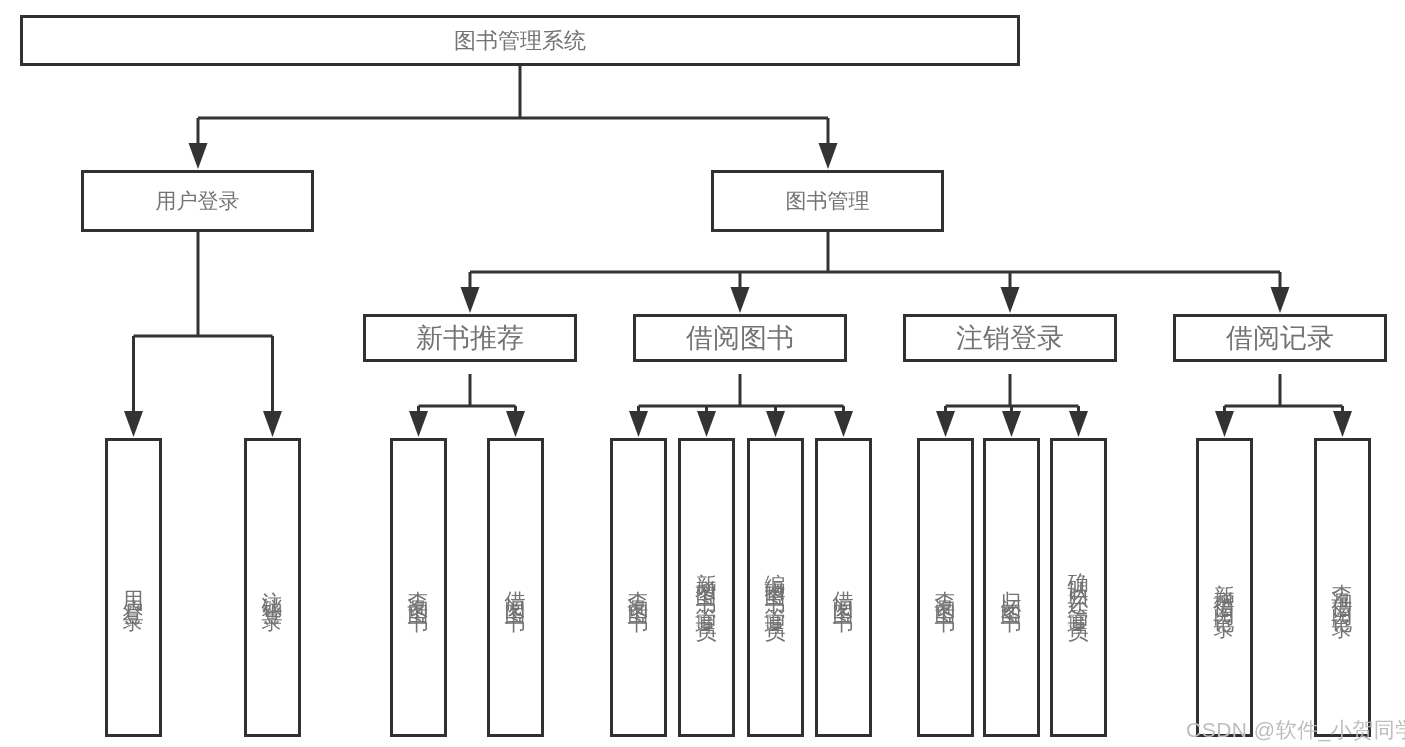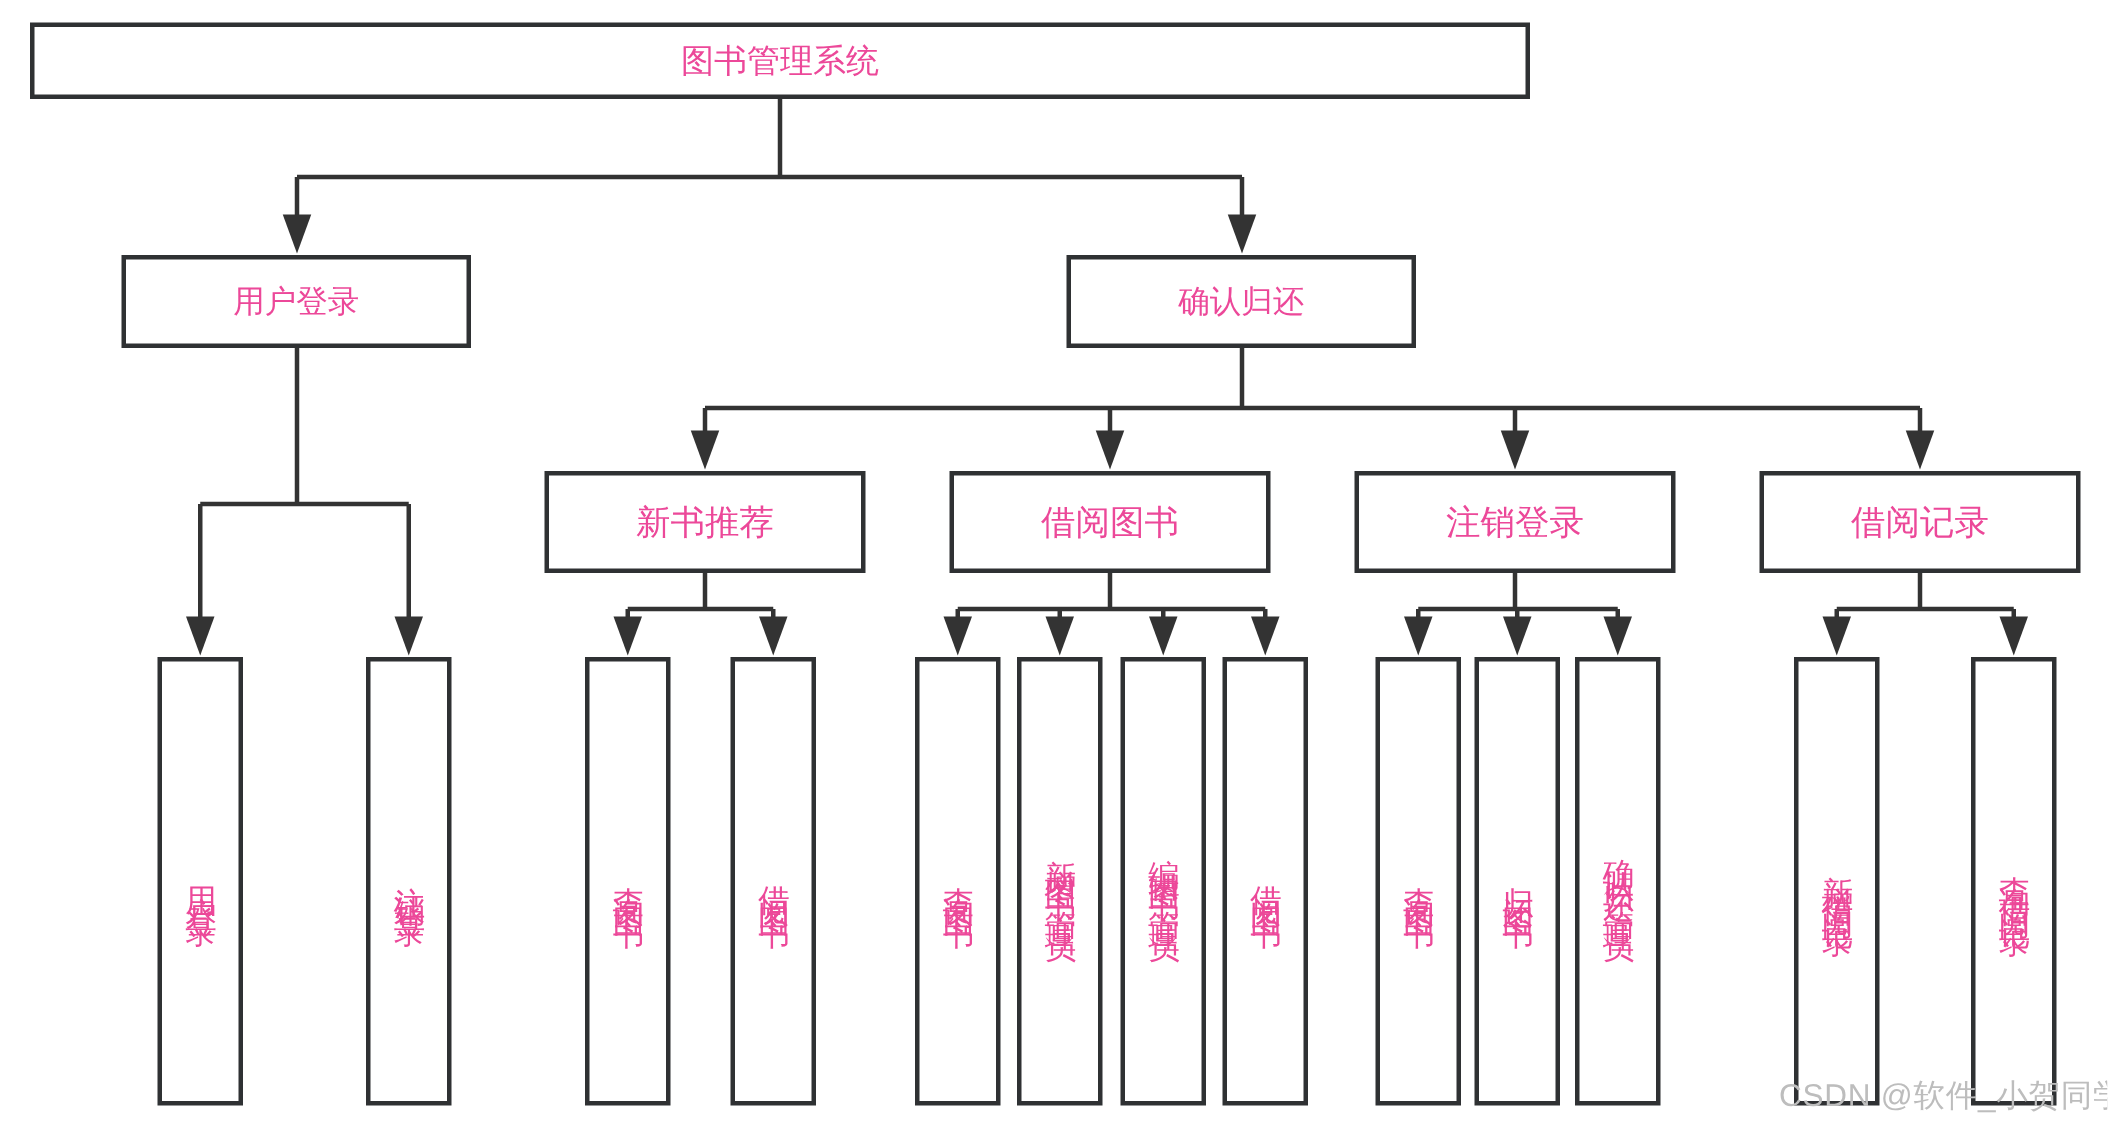--- a/index.html
+++ b/index.html
@@ -22,26 +22,26 @@
     z-index: 0;
   }
   .box {
     position: absolute;
     box-sizing: border-box;
     border: 3px solid #2f3133;
     background: #ffffff;
     display: flex;
     align-items: center;
     justify-content: center;
-    color: #ec4899;
+    color: #737373;
     z-index: 1;
   }
   .root  { left: 20px;  top: 15px;  width: 1000px; height: 51px; font-size: 22px; }
   .lv2   { top: 170px; width: 233px; height: 62px; font-size: 21px; }
-  .lv3   { top: 314px; width: 214px; height: 68px; font-size: 23px; }
+  .lv3   { top: 314px; width: 214px; height: 48px; font-size: 27px; }
   .leaf  { top: 438px; width: 57px;  height: 299px; font-size: 21px; }
   .vtext {
     writing-mode: vertical-rl;
     text-orientation: mixed;
     letter-spacing: 7px;
     line-height: 1;
     white-space: nowrap;
   }
   .watermark {
     position: absolute;
@@ -126,21 +126,21 @@
   </svg>
 
   <div class="box root">
     <span>图书管理系统</span>
   </div>
 
   <div class="box lv2" style="left:81px;">
     <span>用户登录</span>
   </div>
   <div class="box lv2" style="left:711px;">
-    <span>确认归还</span>
+    <span>图书管理</span>
   </div>
 
   <div class="box lv3" style="left:363px;">
     <span>新书推荐</span>
   </div>
   <div class="box lv3" style="left:633px;">
     <span>借阅图书</span>
   </div>
   <div class="box lv3" style="left:903px;">
     <span>注销登录</span>

